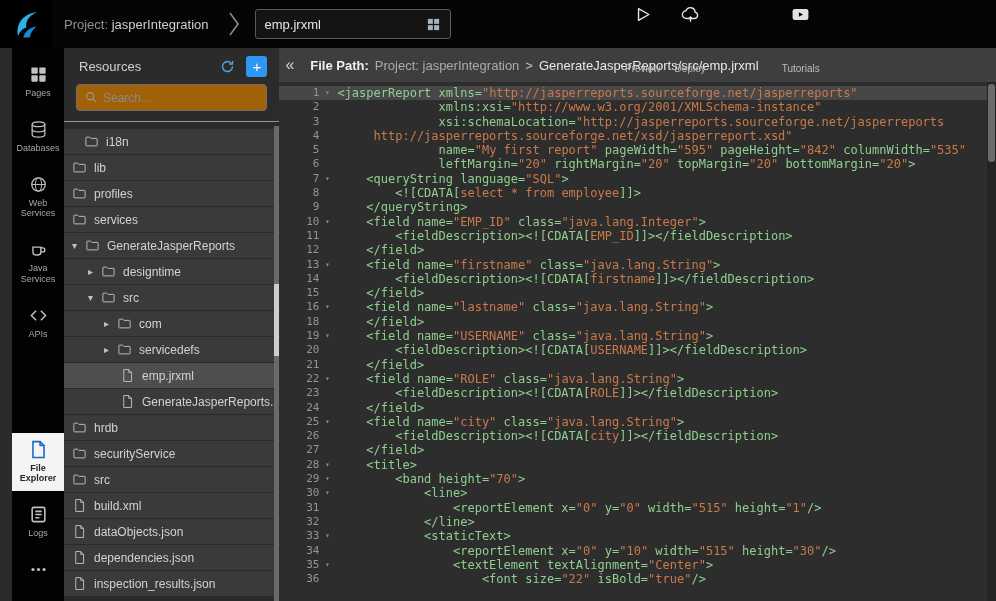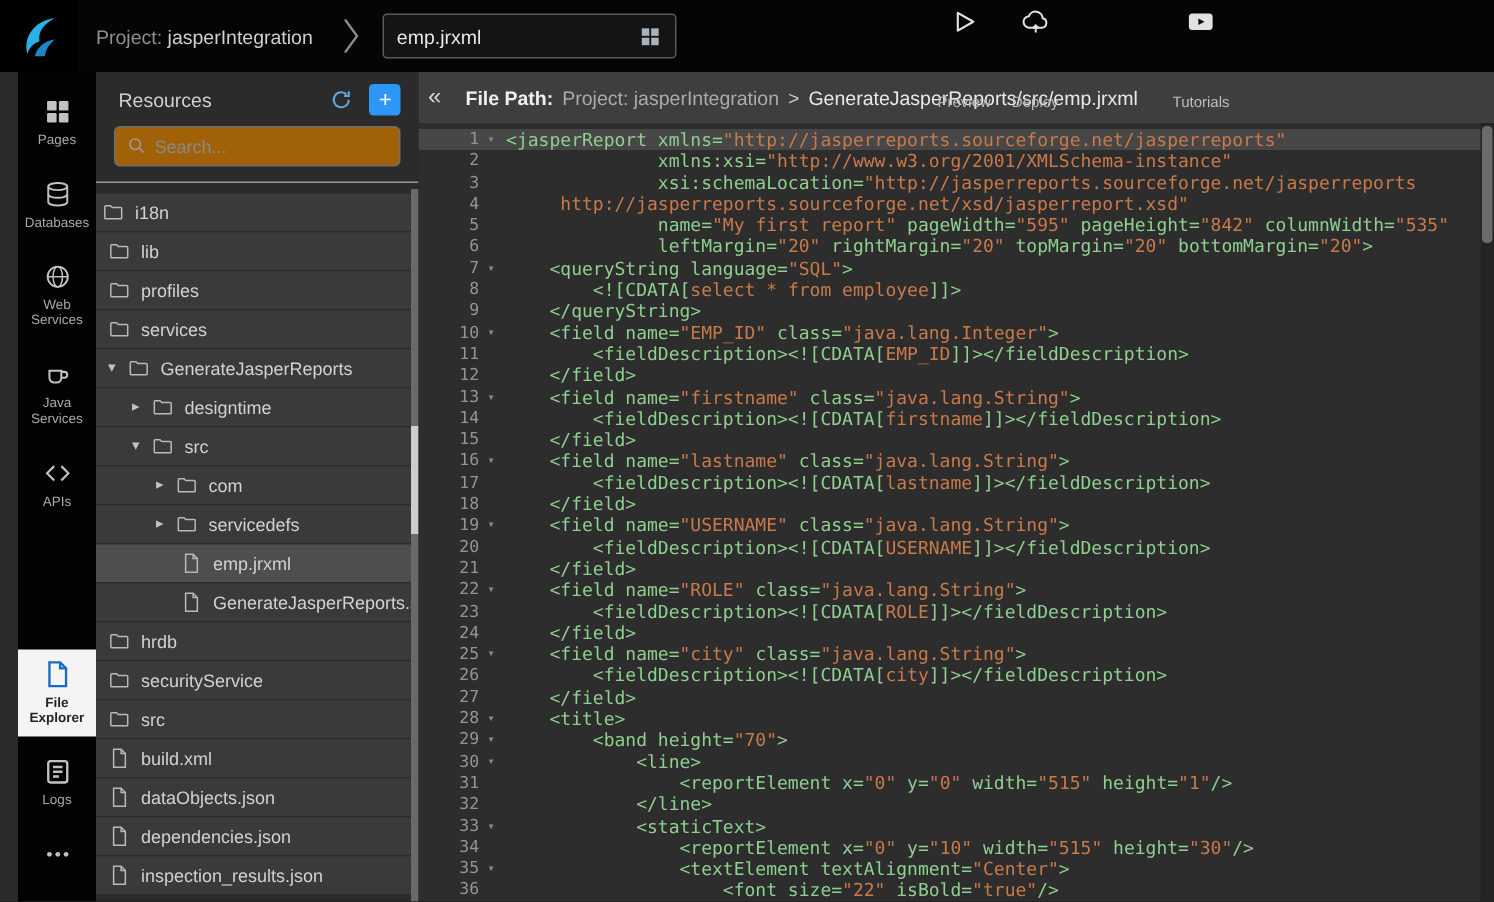--- a/index.html
+++ b/index.html
@@ -253,21 +253,21 @@
           <span class="ic search-ic" id="search-ic">
               <svg viewBox="0 0 24 24">
                 <circle cx="10.5" cy="10.5" r="6" fill="none" stroke="currentColor" stroke-width="1.8"></circle>
                 <path d="M15 15l5 5" fill="none" stroke="currentColor" stroke-width="1.8"></path>
               </svg>
             </span>
           <input class="search-input" placeholder="Search..." style="">
         </div>
       </div>
       <div class="tree" id="tree">
-          <div class="tree-row" style="padding-left: 4px; align-items: center;">
+          <div class="tree-row" style="padding-left: 20px; align-items: center;">
             <span class="ic tree-ic">
               <svg viewBox="0 0 24 24">
                 <path d="M3 6a1 1 0 0 1 1-1h5l2 2h9a1 1 0 0 1 1 1v10a1 1 0 0 1-1 1H4a1 1 0 0 1-1-1z" fill="none" stroke="currentColor" stroke-width="1.6"></path>
               </svg>
             </span>
             <span class="tree-label">i18n</span>
           </div>
           <div class="tree-row" style="padding-left: 8px;">
             <span class="ic tree-ic">
               <svg viewBox="0 0 24 24">
@@ -440,21 +440,20 @@
             <div class="crow"><span class="ln">7</span><span class="fd">▾</span><span class="ct"><span class="tok-g">    &lt;queryString language=</span><span class="tok-o">"SQL"</span><span class="tok-g">&gt;</span></span></div>
             <div class="crow"><span class="ln">8</span><span class="fd"></span><span class="ct"><span class="tok-g">        &lt;![CDATA[</span><span class="tok-o">select * from employee</span><span class="tok-g">]]&gt;</span></span></div>
             <div class="crow"><span class="ln">9</span><span class="fd"></span><span class="ct"><span class="tok-g">    &lt;/queryString&gt;</span></span></div>
             <div class="crow"><span class="ln">10</span><span class="fd">▾</span><span class="ct"><span class="tok-g">    &lt;field name=</span><span class="tok-o">"EMP_ID"</span><span class="tok-g"> class=</span><span class="tok-o">"java.lang.Integer"</span><span class="tok-g">&gt;</span></span></div>
             <div class="crow"><span class="ln">11</span><span class="fd"></span><span class="ct"><span class="tok-g">        &lt;fieldDescription&gt;&lt;![CDATA[</span><span class="tok-o">EMP_ID</span><span class="tok-g">]]&gt;&lt;/fieldDescription&gt;</span></span></div>
             <div class="crow"><span class="ln">12</span><span class="fd"></span><span class="ct"><span class="tok-g">    &lt;/field&gt;</span></span></div>
             <div class="crow"><span class="ln">13</span><span class="fd">▾</span><span class="ct"><span class="tok-g">    &lt;field name=</span><span class="tok-o">"firstname"</span><span class="tok-g"> class=</span><span class="tok-o">"java.lang.String"</span><span class="tok-g">&gt;</span></span></div>
             <div class="crow"><span class="ln">14</span><span class="fd"></span><span class="ct"><span class="tok-g">        &lt;fieldDescription&gt;&lt;![CDATA[</span><span class="tok-o">firstname</span><span class="tok-g">]]&gt;&lt;/fieldDescription&gt;</span></span></div>
             <div class="crow"><span class="ln">15</span><span class="fd"></span><span class="ct"><span class="tok-g">    &lt;/field&gt;</span></span></div>
             <div class="crow"><span class="ln">16</span><span class="fd">▾</span><span class="ct"><span class="tok-g">    &lt;field name=</span><span class="tok-o">"lastname"</span><span class="tok-g"> class=</span><span class="tok-o">"java.lang.String"</span><span class="tok-g">&gt;</span></span></div>
-            <div class="crow"><span class="ln">17</span><span class="fd"></span><span class="ct"><span class="tok-g">        &lt;fieldDescription&gt;&lt;![CDATA[</span><span class="tok-o">lastname</span><span class="tok-g">]]&gt;&lt;/fieldDescription&gt;</span></span></div>
             <div class="crow"><span class="ln">18</span><span class="fd"></span><span class="ct"><span class="tok-g">    &lt;/field&gt;</span></span></div>
             <div class="crow"><span class="ln">19</span><span class="fd">▾</span><span class="ct"><span class="tok-g">    &lt;field name=</span><span class="tok-o">"USERNAME"</span><span class="tok-g"> class=</span><span class="tok-o">"java.lang.String"</span><span class="tok-g">&gt;</span></span></div>
             <div class="crow"><span class="ln">20</span><span class="fd"></span><span class="ct"><span class="tok-g">        &lt;fieldDescription&gt;&lt;![CDATA[</span><span class="tok-o">USERNAME</span><span class="tok-g">]]&gt;&lt;/fieldDescription&gt;</span></span></div>
             <div class="crow"><span class="ln">21</span><span class="fd"></span><span class="ct"><span class="tok-g">    &lt;/field&gt;</span></span></div>
             <div class="crow"><span class="ln">22</span><span class="fd">▾</span><span class="ct"><span class="tok-g">    &lt;field name=</span><span class="tok-o">"ROLE"</span><span class="tok-g"> class=</span><span class="tok-o">"java.lang.String"</span><span class="tok-g">&gt;</span></span></div>
             <div class="crow"><span class="ln">23</span><span class="fd"></span><span class="ct"><span class="tok-g">        &lt;fieldDescription&gt;&lt;![CDATA[</span><span class="tok-o">ROLE</span><span class="tok-g">]]&gt;&lt;/fieldDescription&gt;</span></span></div>
             <div class="crow"><span class="ln">24</span><span class="fd"></span><span class="ct"><span class="tok-g">    &lt;/field&gt;</span></span></div>
             <div class="crow"><span class="ln">25</span><span class="fd">▾</span><span class="ct"><span class="tok-g">    &lt;field name=</span><span class="tok-o">"city"</span><span class="tok-g"> class=</span><span class="tok-o">"java.lang.String"</span><span class="tok-g">&gt;</span></span></div>
             <div class="crow"><span class="ln">26</span><span class="fd"></span><span class="ct"><span class="tok-g">        &lt;fieldDescription&gt;&lt;![CDATA[</span><span class="tok-o">city</span><span class="tok-g">]]&gt;&lt;/fieldDescription&gt;</span></span></div>
             <div class="crow"><span class="ln">27</span><span class="fd"></span><span class="ct"><span class="tok-g">    &lt;/field&gt;</span></span></div>

